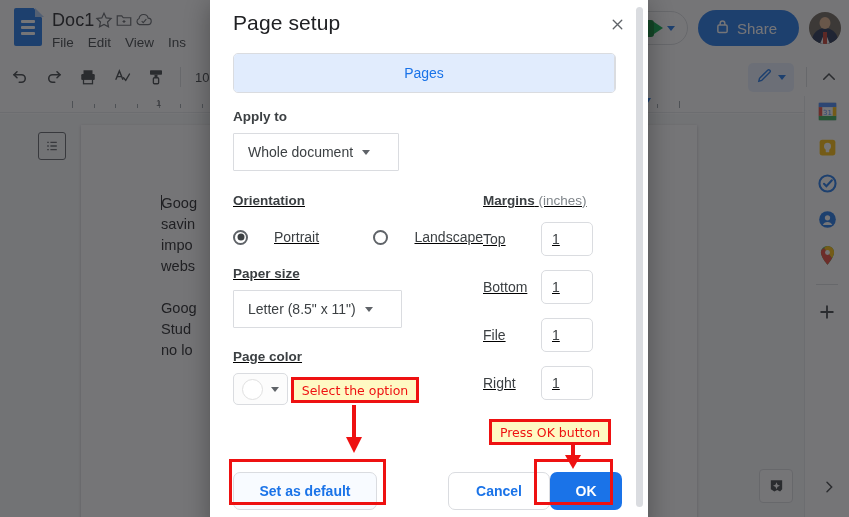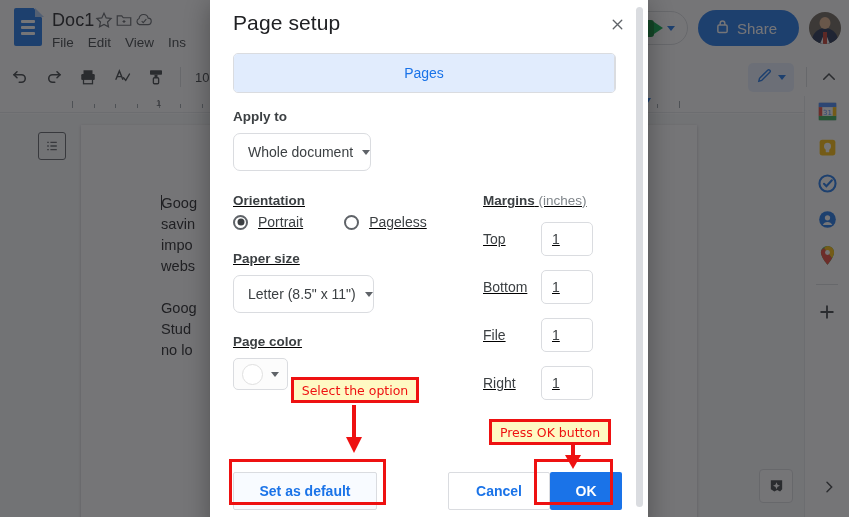--- a/index.html
+++ b/index.html
@@ -81,45 +81,45 @@
   .dlg-close{position:absolute;right:20px;top:22px;width:22px;height:22px;color:#5f6368;display:flex;align-items:center;justify-content:center;}
 
   .seg{display:flex;margin-top:18px;height:38px;border:1px solid #dadce0;border-radius:5px;overflow:hidden;width:381px;}
   .seg div{flex:1;display:flex;align-items:center;justify-content:center;font-size:14px;color:#3c4043;}
   .seg .on{background:#e1ecfd;color:#1a73e8;border-right:1px solid #dadce0;}
 
   .lbl{font-size:13.5px;color:#3c4043;font-weight:bold;}
   .lbl .sub{font-weight:normal;color:#80868b;}
 
   .apply-wrap{margin-top:16px;}
-  .dropdown{display:inline-flex;align-items:center;gap:9px;border:1px solid #dadce0;border-radius:7px;height:38px;padding:0 0 0 14px;box-sizing:border-box;font-size:14px;color:#3c4043;margin-top:9px;}
+  .dropdown{display:inline-flex;align-items:center;gap:9px;border:1px solid #dadce0;border-radius:1px;height:38px;padding:0 28px 0 14px;box-sizing:border-box;font-size:14px;color:#3c4043;margin-top:9px;}
   .caret-dn{width:0;height:0;border-left:4.5px solid transparent;border-right:4.5px solid transparent;border-top:5px solid #5f6368;}
 
   .cols{display:flex;margin-top:22px;text-decoration:underline;}
   .colL{width:250px;}
   .colR{flex:1;padding-top:0;}
 
-  .radio-row{display:flex;align-items:center;gap:10px;margin-top:6px;}
+  .radio-row{display:flex;align-items:center;gap:26px;margin-top:21px;}
   .radio{width:15px;height:15px;border-radius:50%;border:2px solid #5f6368;box-sizing:border-box;position:relative;flex:0 0 auto;}
   .radio.sel{border-color:#5f6368;}
   .radio.sel::after{content:"";position:absolute;left:50%;top:50%;transform:translate(-50%,-50%);width:7px;height:7px;border-radius:50%;background:#3c4043;}
   .radio-row span{font-size:14px;color:#3c4043;}
   .radio-gap{width:21px;}
 
   .grp{margin-top:21px;}
   .swatch-btn{display:inline-flex;align-items:center;gap:8px;border:1px solid #dadce0;border-radius:5px;height:32px;padding:0 8px 0 8px;box-sizing:border-box;margin-top:9px;background:#fcfcfc;}
   .swatch{width:19px;height:19px;border-radius:50%;border:1px solid #e0e0e0;background:#fff;}
 
   .mg-head{font-size:13.5px;}
   .mg-row{display:flex;align-items:center;margin-top:14px;}
   .mg-row .n{width:58px;font-size:14px;color:#3c4043;}
   .mg-in{width:52px;height:34px;border:1px solid #dadce0;border-radius:5px;font-size:14px;color:#3c4043;display:flex;align-items:center;padding-left:10px;box-sizing:border-box;}
 
   .dlg-actions{position:absolute;left:23px;right:26px;bottom:16px;display:flex;align-items:center;}
-  .btn{height:38px;border-radius:2px;display:flex;align-items:center;justify-content:center;font-size:14px;box-sizing:border-box;}
+  .btn{height:38px;border-radius:7px;display:flex;align-items:center;justify-content:center;font-size:14px;box-sizing:border-box;}
   .btn-default{width:144px;border:1px solid #dadce0;color:#1a73e8;background:#f8fbff;font-weight:bold;}
   .btn-cancel{width:102px;border:1px solid #dadce0;color:#1a73e8;background:#fff;margin-left:auto;font-weight:bold;}
   .btn-ok{width:72px;background:#1a73e8;color:#fff;font-weight:bold;}
 
   .dlg-sb{position:absolute;right:5px;top:16px;width:7px;height:500px;background:#dadce0;border-radius:4px;}
 
   
   .anno{position:absolute;border:3px solid #ee1111;box-sizing:border-box;}
   .anno-lbl{position:absolute;border:3px solid #ee1111;background:#fef9c3;color:#ee1111;
     font-family:"DejaVu Sans",sans-serif;font-size:12.5px;display:flex;align-items:center;justify-content:center;box-sizing:border-box;}
@@ -387,21 +387,21 @@
     <div class="cols">
       <div class="colL">
 
         <div>
           <div class="lbl">Orientation</div>
           <div class="radio-row">
             <span class="radio sel"></span>
             <span>Portrait</span>
             <span class="radio-gap"></span>
             <span class="radio"></span>
-            <span>Pageless</span>
+            <span>Landscape</span>
           </div>
         </div>
 
         <div class="grp">
           <div class="lbl">Paper size</div>
           <div class="dropdown">
             <span>Letter (8.5" x 11")</span>
             <span class="caret-dn"></span>
           </div>
         </div>

